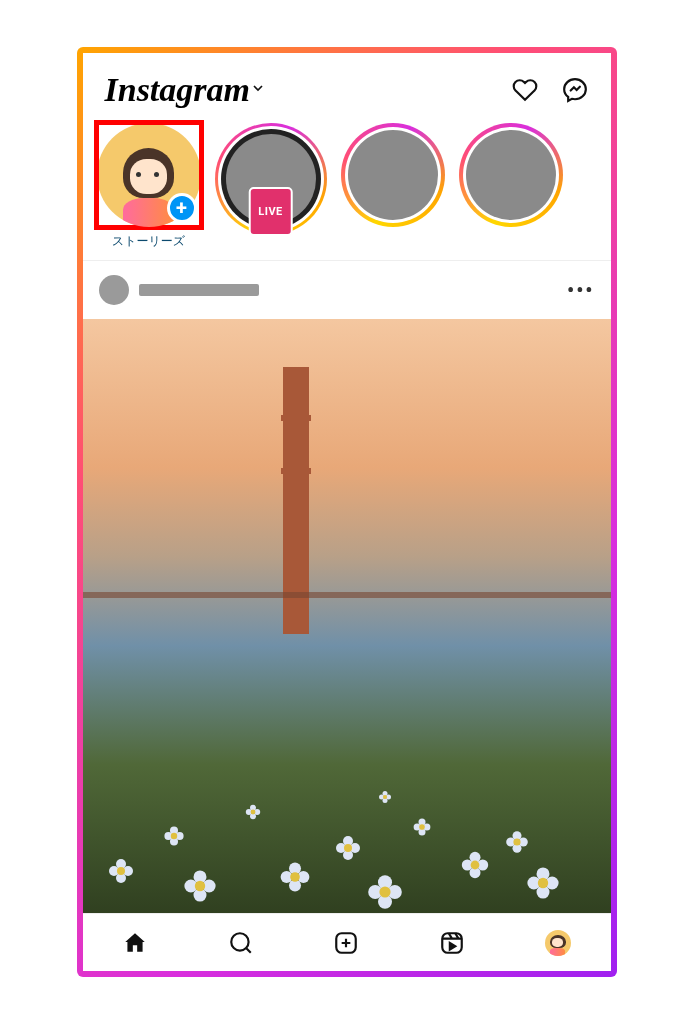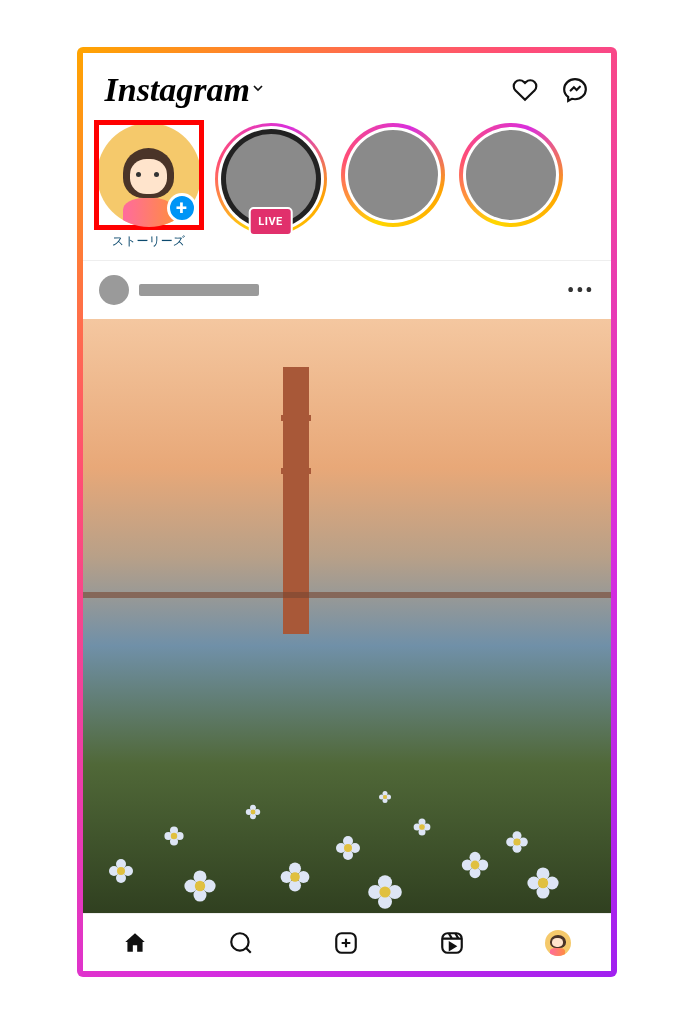--- a/index.html
+++ b/index.html
@@ -92,21 +92,21 @@
   }
   .highlight-box {
     position: absolute; top: -3px; left: -3px;
     width: 110px; height: 110px; border: 5px solid #ff0000;
     pointer-events: none;
   }
   .story-label { font-size: 12px; color: #0c4a6e; }
   .live-badge {
     position: absolute; bottom: 14px; left: 50%; transform: translateX(-50%);
     background: #e1306c; color: #fff; font-size: 11px; font-weight: 700;
-    padding: 6px 8px; border-radius: 5px; border:2px solid #fff;
+    padding: 16px 8px; border-radius: 5px; border:2px solid #fff;
     letter-spacing: 0.5px;
   }
   
   .post { flex: 1; display: flex; flex-direction: column; }
   .post-header { display: flex; align-items: center; justify-content: space-between; padding: 14px 16px; }
   .post-user { display: flex; align-items: center; gap: 10px; }
   .post-avatar { width: 30px; height: 30px; border-radius: 50%; background: #9a9a9a; }
   .post-username { width: 120px; height: 12px; background: #9a9a9a; border-radius: 2px; }
   .post-more { font-size: 20px; letter-spacing: 2px; font-weight:700; color:#333; cursor:pointer; }
   .post-image {

